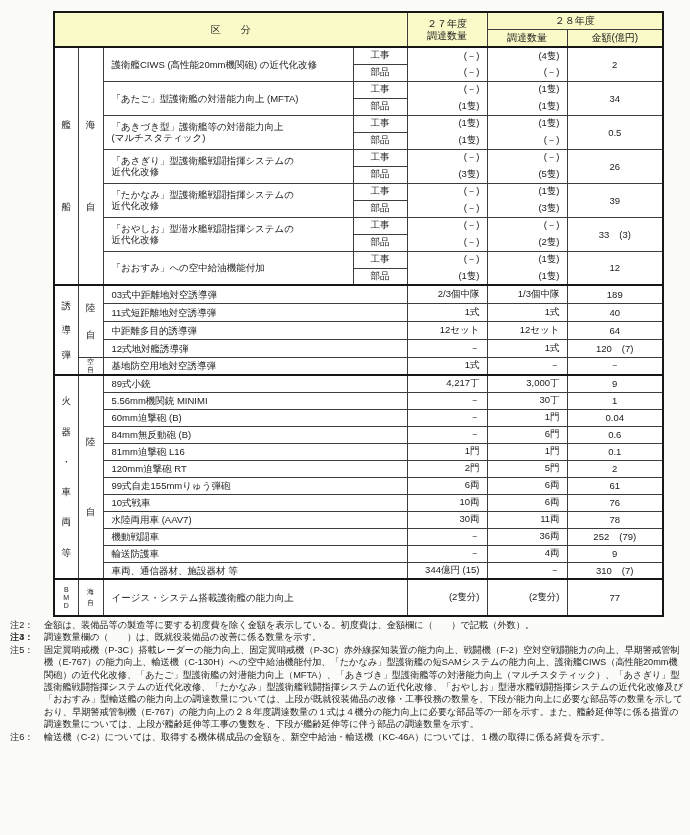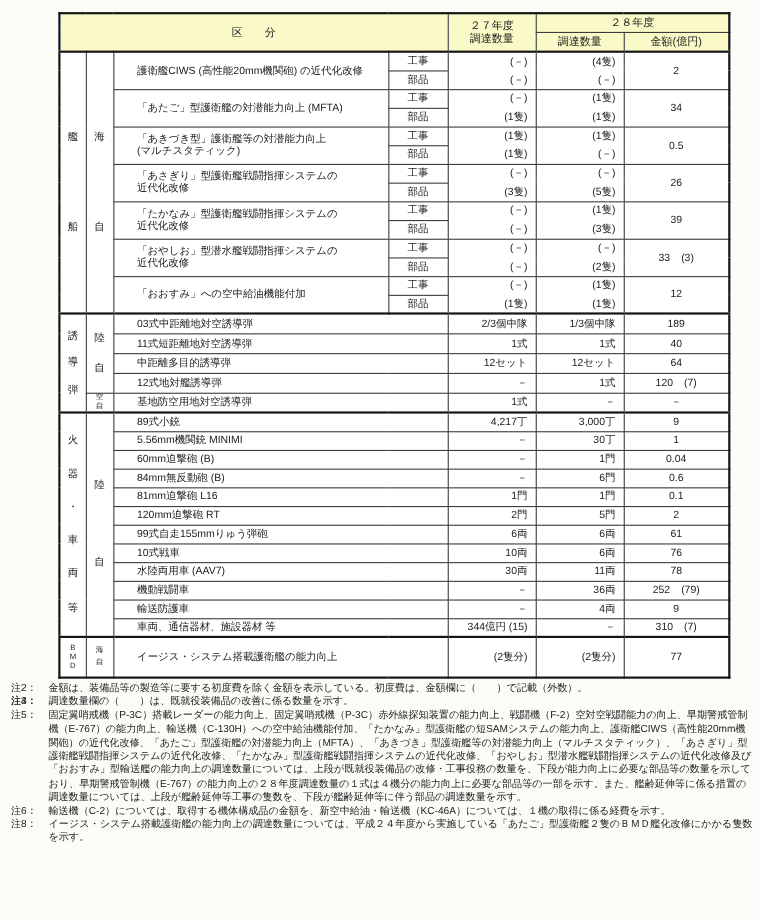--- a/index.html
+++ b/index.html
@@ -16,21 +16,21 @@
   thead tr.h1 { height:17px;padding-left:13px; } thead tr.h2 { height:18px; }
   th.hb2 { border-bottom:2px solid #161616; }
   th.fy27 { white-space:pre-line; line-height:12px; }
 
   tbody tr.s0 { height:17px; }
   tbody tr.s1 { height:18px; }
   tbody tr.s2 { height:17px; }
   tbody tr.s3 { height:37px; }
   tbody tr.top > td { border-top:2px solid #161616; }
 
-  td.it  { text-align:left; padding:0 21px; white-space:pre-line; line-height:11px; }
+  td.it  { text-align:left; padding:0 8px; white-space:pre-line; line-height:11px; }
   td.sl  { text-align:center; }
   td.q   { text-align:right; padding-right:7px; }
   td.q.nb { border-bottom:none; }
   td.q.nt { border-top:none; }
   td.amt { text-align:center; }
   td.amt .a-note { margin-left:10px; }
   td.grp, td.svc { padding:0; }
   .vl { display:flex; flex-direction:column; align-items:center; justify-content:space-evenly; }
   .vl span { font-size:9.5px; line-height:10px; }
   .vl.sm span { font-size:7px; line-height:7.5px; }
@@ -326,15 +326,14 @@
           </tr>
         </tbody>
     </table>
   </div>
   <div class="notes" id="notes">
       <div class="note"><span class="nl">注2：</span><span class="nt-text">金額は、装備品等の製造等に要する初度費を除く金額を表示している。初度費は、金額欄に（　　）で記載（外数）。</span></div>
       <div class="note"><span class="nl">注3：</span></div>
       <div class="note"><span class="nl">注4：</span><span class="nt-text">調達数量欄の（　　）は、既就役装備品の改善に係る数量を示す。</span></div>
       <div class="note"><span class="nl">注5：</span><span class="nt-text">固定翼哨戒機（P-3C）搭載レーダーの能力向上、固定翼哨戒機（P-3C）赤外線探知装置の能力向上、戦闘機（F-2）空対空戦闘能力の向上、早期警戒管制機（E-767）の能力向上、輸送機（C-130H）への空中給油機能付加、「たかなみ」型護衛艦の短SAMシステムの能力向上、護衛艦CIWS（高性能20mm機関砲）の近代化改修、「あたご」型護衛艦の対潜能力向上（MFTA）、「あきづき」型護衛艦等の対潜能力向上（マルチスタティック）、「あさぎり」型護衛艦戦闘指揮システムの近代化改修、「たかなみ」型護衛艦戦闘指揮システムの近代化改修、「おやしお」型潜水艦戦闘指揮システムの近代化改修及び「おおすみ」型輸送艦の能力向上の調達数量については、上段が既就役装備品の改修・工事役務の数量を、下段が能力向上に必要な部品等の数量を示しており、早期警戒管制機（E-767）の能力向上の２８年度調達数量の１式は４機分の能力向上に必要な部品等の一部を示す。また、艦齢延伸等に係る措置の調達数量については、上段が艦齢延伸等工事の隻数を、下段が艦齢延伸等に伴う部品の調達数量を示す。</span></div>
       <div class="note"><span class="nl">注6：</span><span class="nt-text">輸送機（C-2）については、取得する機体構成品の金額を、新空中給油・輸送機（KC-46A）については、１機の取得に係る経費を示す。</span></div>
-      <div class="note"><span class="nl">注8：</span><span class="nt-text">イージス・システム搭載護衛艦の能力向上の調達数量については、平成２４年度から実施している「あたご」型護衛艦２隻のＢＭＤ艦化改修にかかる隻数を示す。</span></div>
     </div>
 </div>
 
 </body></html>

